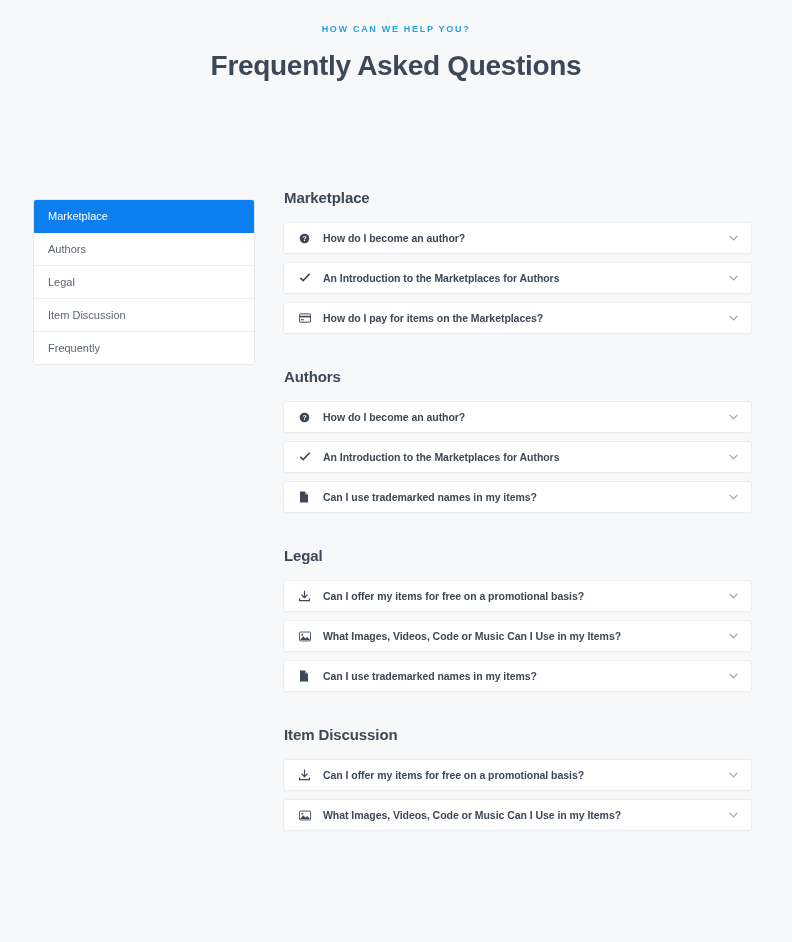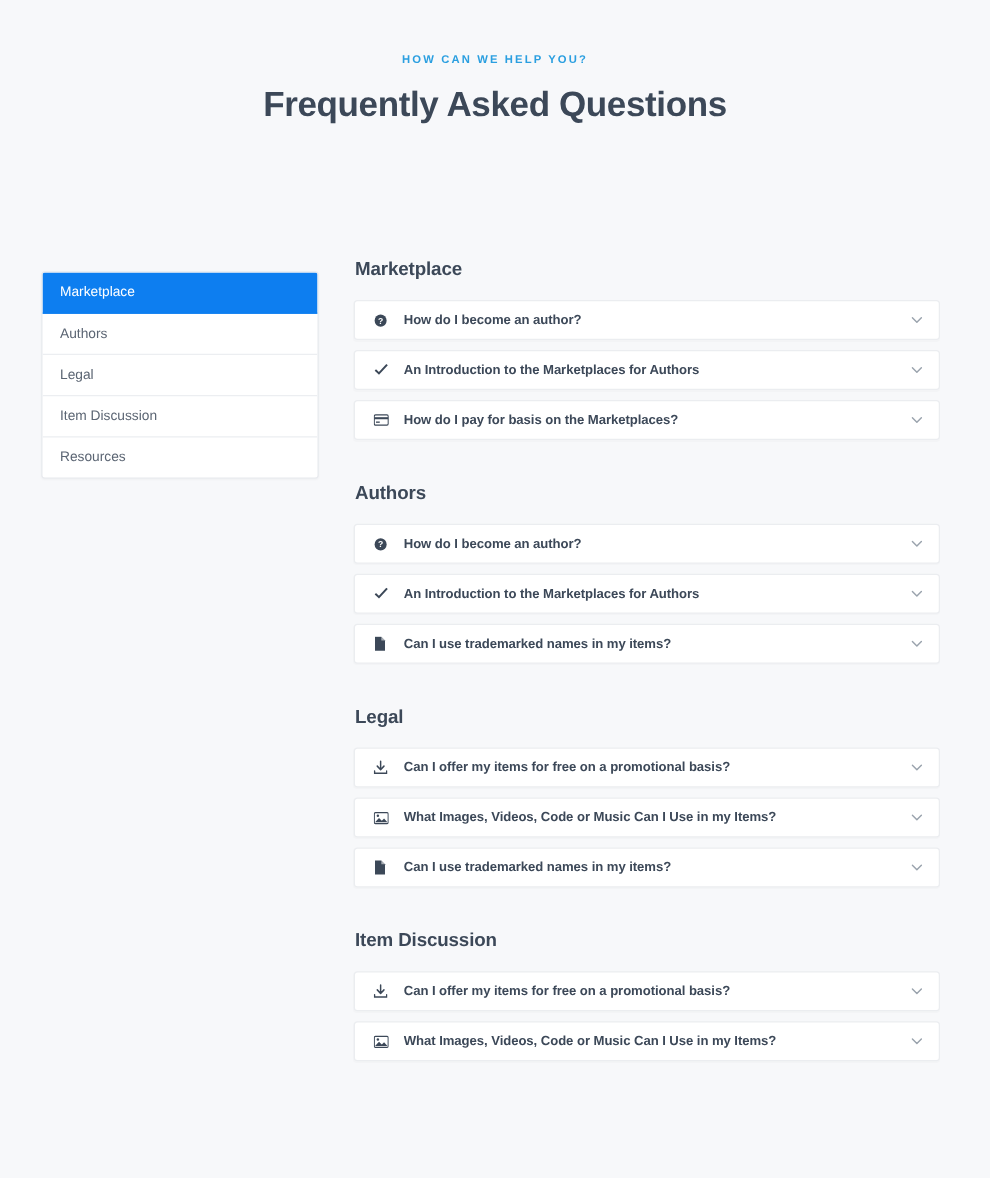--- a/index.html
+++ b/index.html
@@ -15,21 +15,21 @@
     width: 792px;
     min-height: 942px;
     background: #f7f8fa;
     position: relative;
     overflow: hidden;
   }
 
   
   .header {
     text-align: center;
-    padding-top: 42px;
+    padding-top: 24px;
   }
   .eyebrow {
     font-size: 9px;
     letter-spacing: 1.7px;
     font-weight: 700;
     color: #2b9fe0;
     text-transform: uppercase;
     margin: 0 0 14px 0;
   }
   .page-title {
@@ -141,21 +141,21 @@
     <h1 class="page-title">Frequently Asked Questions</h1>
   </div>
 
   <div class="content">
 
     <nav class="sidebar" id="sidebar">
         <div class="side-item active"><span>Marketplace</span></div>
         <div class="side-item"><span>Authors</span></div>
         <div class="side-item"><span>Legal</span></div>
         <div class="side-item"><span>Item Discussion</span></div>
-        <div class="side-item"><span>Resources</span></div>
+        <div class="side-item"><span>Frequently</span></div>
       </nav>
 
     <div class="main" id="main">
         <section class="section">
           <h2 class="section-title">Marketplace</h2>
           <div class="accordion-item">
             <span class="acc-icon">
               <svg width="11" height="11" viewBox="0 0 16 16">
                 <circle cx="8" cy="8" r="7" fill="currentColor"></circle>
                 <text x="8" y="11.6" font-size="10" font-family="Liberation Sans, sans-serif" font-weight="bold" text-anchor="middle" fill="#fff">?</text>
@@ -182,21 +182,21 @@
             </span>
           </div>
           <div class="accordion-item">
             <span class="acc-icon">
               <svg width="12" height="10" viewBox="0 0 16 12">
                 <rect x="0.5" y="0.5" width="15" height="11" rx="1.5" fill="none" stroke="currentColor" stroke-width="1.3"></rect>
                 <rect x="0.5" y="3" width="15" height="2.2" fill="currentColor"></rect>
                 <rect x="2.4" y="7.6" width="4" height="1.4" fill="currentColor"></rect>
               </svg>
             </span>
-            <span class="acc-label">How do I pay for basis on the Marketplaces?</span>
+            <span class="acc-label">How do I pay for items on the Marketplaces?</span>
             <span class="acc-chevron">
               <svg width="9" height="6" viewBox="0 0 10 6">
                 <path d="M1 1 L5 5 L9 1" fill="none" stroke="currentColor" stroke-width="1.3" stroke-linecap="round" stroke-linejoin="round"></path>
               </svg>
             </span>
           </div>
         </section>
         <section class="section">
           <h2 class="section-title">Authors</h2>
           <div class="accordion-item">

